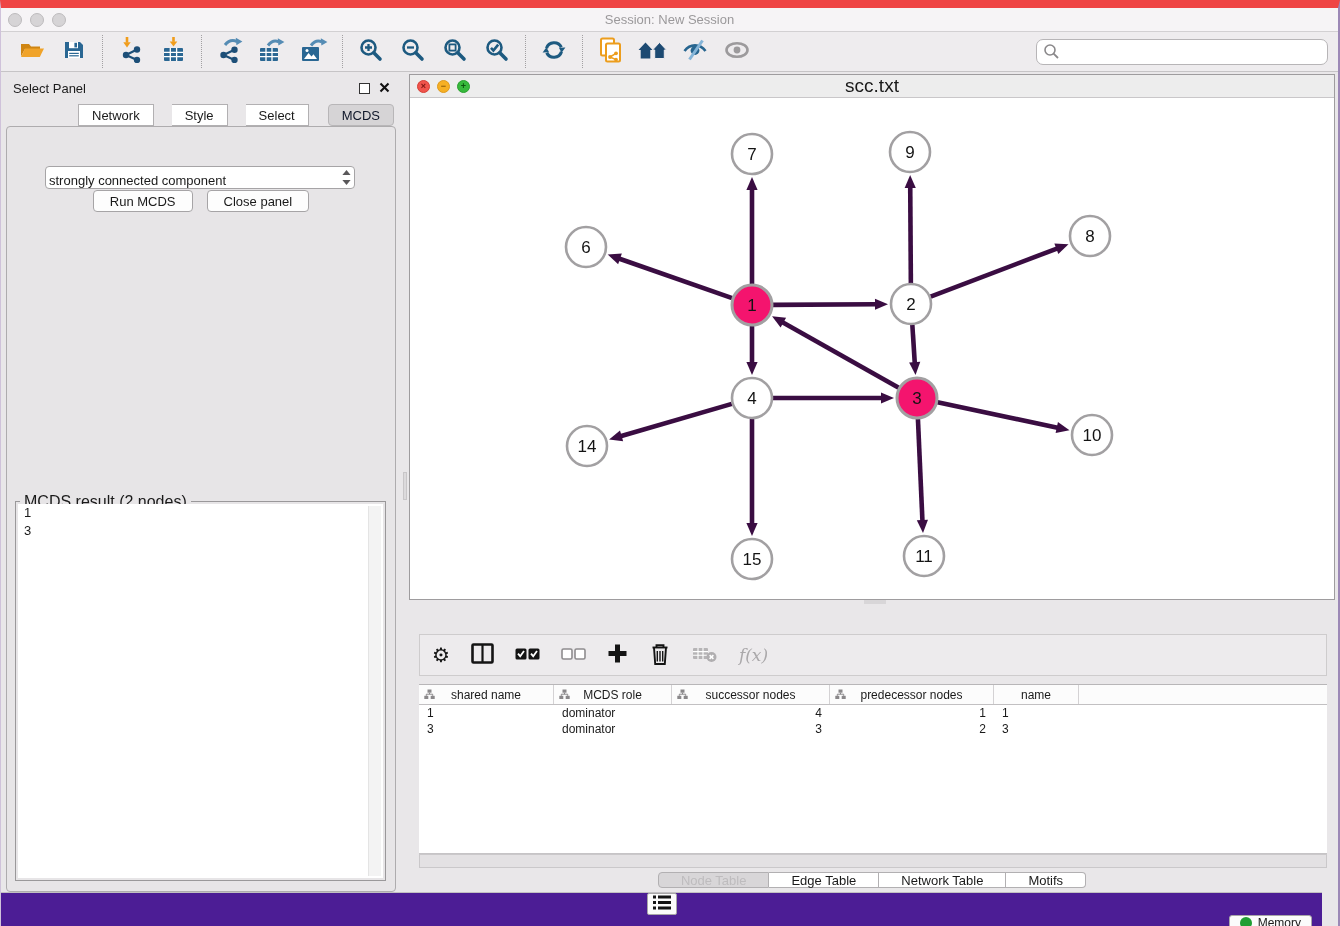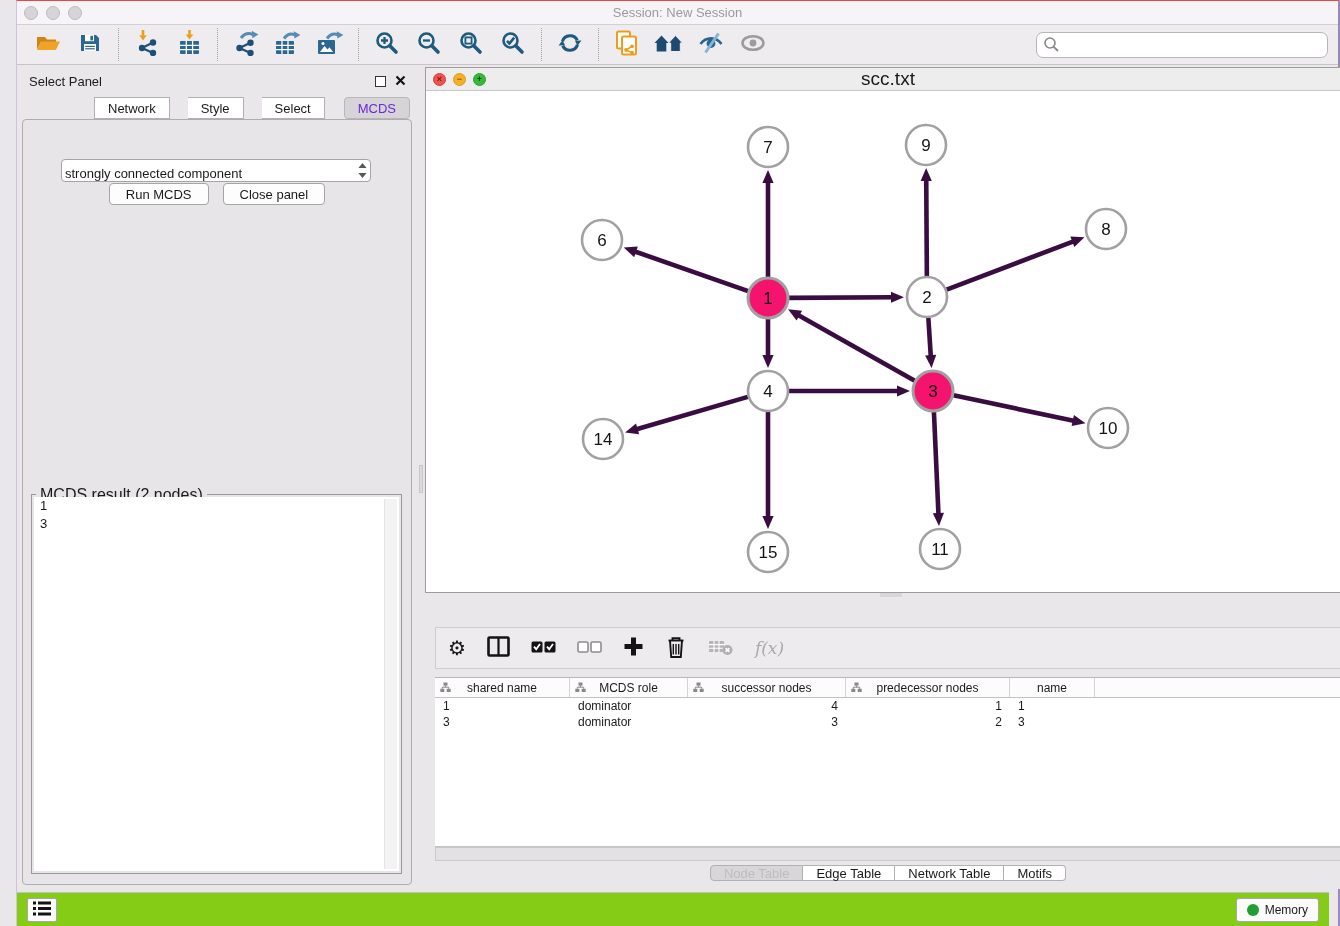--- a/index.html
+++ b/index.html
@@ -1,19 +1,19 @@
 <!DOCTYPE html>
 <html><head>
 <meta charset="utf-8">
 <style>
   * { margin:0; padding:0; box-sizing:border-box; }
   html,body { width:1340px; height:926px; }
   body { font-family:"Liberation Sans", sans-serif; font-size:13px; color:#1a1a1a;
          background:#e9e7e9; position:relative; overflow:hidden; }
-  #app { position:absolute; inset:0; border-top:1px solid #ef4444; border-right:2px solid #9c88b6; border-left:1px solid #cfc2da;margin-left:16px; }
+  #app { position:absolute; inset:0; border-top:8px solid #ef4444; border-right:2px solid #9c88b6; border-left:1px solid #cfc2da; }
 
   
   #titlebar { position:absolute; left:0; right:0; top:0; height:24px; background:#f6f4f6;
               border-bottom:1px solid #d2d0d2; display:flex; align-items:center; }
   .tl-dot { width:14px; height:14px; border-radius:50%; background:#d6d4d6; border:1px solid #bdbbbd; margin-left:8px; }
   .tl-dot:first-child { margin-left:7px; }
   #titlebar .title { position:absolute; left:0; right:0; text-align:center; color:#9b999b; font-size:13px; pointer-events:none; }
 
   
   #toolbar { position:absolute; left:0; right:0; top:24px; height:40px; background:#eeecee;
@@ -28,21 +28,21 @@
   
   #control-panel { position:absolute; left:0; top:66px; width:401px; height:822px; }
   .panel-head { height:28px; display:flex; align-items:center; padding:0 12px; }
   .panel-head .ph-title { font-size:13px; color:#1c1c1c; }
   .panel-head .ph-icons { margin-left:auto; display:flex; align-items:center; gap:9px; }
   .float-ico { width:11px; height:11px; border:1.6px solid #333; background:#fff; }
   #cp-tabs { position:absolute; left:77px; top:30px; display:flex; z-index:3;gap:18px; }
   .cp-tab { height:22px; padding:0 13px; background:#fff; border:1px solid #b2b0b2; border-left:none;
             display:flex; align-items:center; font-size:13px; }
   .cp-tab:first-child { border-left:1px solid #b2b0b2; }
-  .cp-tab.active { background:#d6d4d6; color:#6d28d9; border-radius:4px; border:1px solid #b8b6b8; margin-left:1px; }
+  .cp-tab.active { background:#d6d4d6; color:#0f172a; border-radius:4px; border:1px solid #b8b6b8; margin-left:1px; }
   #cp-body { position:absolute; left:5px; right:6px; top:52px; bottom:4px; background:#e7e5e7;
              border:1px solid #aeacae; border-radius:4px; }
   #opt-label { position:absolute; left:0; right:0; top:18px; text-align:center; }
   #opt-select { position:absolute; left:38px; right:40px; top:39px; height:23px; background:#fff;
                 border:1px solid #a6a4a6; border-radius:4px; display:flex; align-items:flex-end; padding:0 3px; }
   #opt-select .stepper { margin-left:auto; }
   .btn-row { position:absolute; left:0; right:0; top:63px; display:flex; justify-content:center; gap:14px; }
   .mac-btn { height:22px; background:#fdfdfd; border:1px solid #a6a4a6; border-radius:4px; padding:0 16px;
              font-size:13px; display:flex; align-items:center; }
   #mcds-fieldset { position:absolute; left:8px; right:9px; top:374px; bottom:10px;
@@ -82,28 +82,28 @@
   #tp-header { display:flex; height:20px; border-bottom:1px solid #c2c0c2; background:#fcfcfc; }
   .th { display:flex; align-items:center; justify-content:center; gap:5px; font-size:12px; color:#1a1a1a;
         border-right:1px solid #d4d2d4; position:relative; }
   .th .sort-ico { position:absolute; left:5px; top:4px; }
   .tr { display:flex; height:16px; font-size:12px; }
   .td { padding:0 8px; line-height:16px; white-space:nowrap; overflow:hidden; }
   .td.num { text-align:right; }
   #tp-hscroll { position:absolute; left:10px; right:8px; top:250px; height:14px; background:#e3e1e3;
                 border:1px solid #cac8ca; }
   #tp-tabs { position:absolute; left:0; right:0; top:268px; display:flex; justify-content:center; }
-  .tp-tab { height:16px; padding:0 13px; background:#fff; border:1px solid #b2b0b2; border-left:none;
+  .tp-tab { height:16px; padding:0 22px; background:#fff; border:1px solid #b2b0b2; border-left:none;
             display:flex; align-items:center; font-size:13px; }
   .tp-tab.active { background:#d8d6d8; color:#bebcbe; border:1px solid #b2b0b2; border-radius:4px 0 0 4px; }
   .tp-tab:last-child { border-radius:0 4px 4px 0; }
 
   
-  #statusbar { position:absolute; left:0; right:9px; bottom:0; height:34px; background:#84cc16;
-               border-top:1px solid #c2c0c2; display:flex; align-items:center; padding:0 10px; }
+  #statusbar { position:absolute; left:0; right:16px; bottom:0; height:34px; background:#4c1d95;
+               border-top:1px solid #c2c0c2; display:flex; align-items:center; padding:0 10px;flex-direction:column; }
   #list-btn { width:30px; height:24px; background:#fbfbfb; border:1px solid #a8a6a8; border-radius:2px;
               display:flex; align-items:center; justify-content:center; }
   #memory-btn { margin-left:auto; height:24px; background:#fbfbfb; border:1px solid #a8a6a8; border-radius:3px;
                 display:flex; align-items:center; gap:6px; padding:0 10px; font-size:12px; }
   #memory-btn .dot { width:12px; height:12px; border-radius:50%; background:#1f9e33; }
 </style>
 </head>
 <body>
 
 <div id="app">

